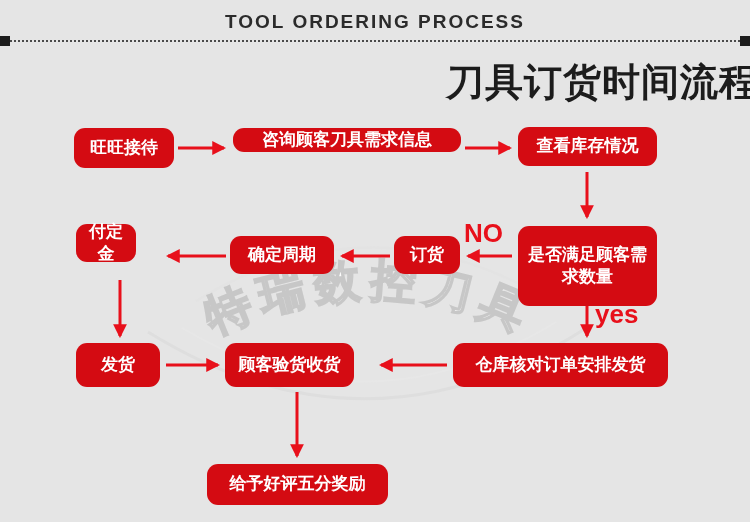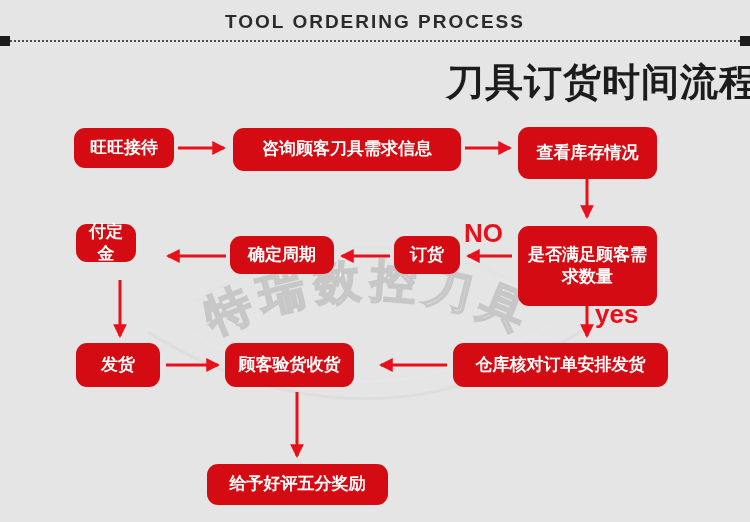--- a/index.html
+++ b/index.html
@@ -31,22 +31,22 @@
     fill:#ffffff;stroke:#c6c6c6;stroke-width:1.8px;opacity:.95;
   }
   
   .node{
     position:absolute;background:#d40b12;color:#ffffff;border-radius:11px;
     display:flex;align-items:center;justify-content:center;text-align:center;
     font-size:17px;font-weight:bold;line-height:1.3;padding:0 6px;
     box-sizing:border-box;word-break:break-all;
   }
   .n-wangwang{left:74px;top:128px;width:100px;height:40px;}
-  .n-consult{left:233px;top:128px;width:228px;height:43px;}
-  .n-checkstock{left:518px;top:127px;width:139px;height:52px;}
+  .n-consult{left:233px;top:128px;width:228px;height:24px;}
+  .n-checkstock{left:518px;top:127px;width:139px;height:39px;}
   .n-paydeposit{left:76px;top:224px;width:60px;height:38px;}
   .n-confirmcycle{left:230px;top:236px;width:104px;height:38px;}
   .n-order{left:394px;top:236px;width:66px;height:38px;text-align:center;}
   .n-satisfy{left:518px;top:226px;width:139px;height:80px;}
   .n-ship{left:76px;top:343px;width:84px;height:44px;}
   .n-receive{left:225px;top:343px;width:129px;height:44px;}
   .n-warehouse{left:453px;top:343px;width:215px;height:44px;}
   .n-reward{left:207px;top:464px;width:181px;height:41px;text-align:center;}
   
   .branch-label{

